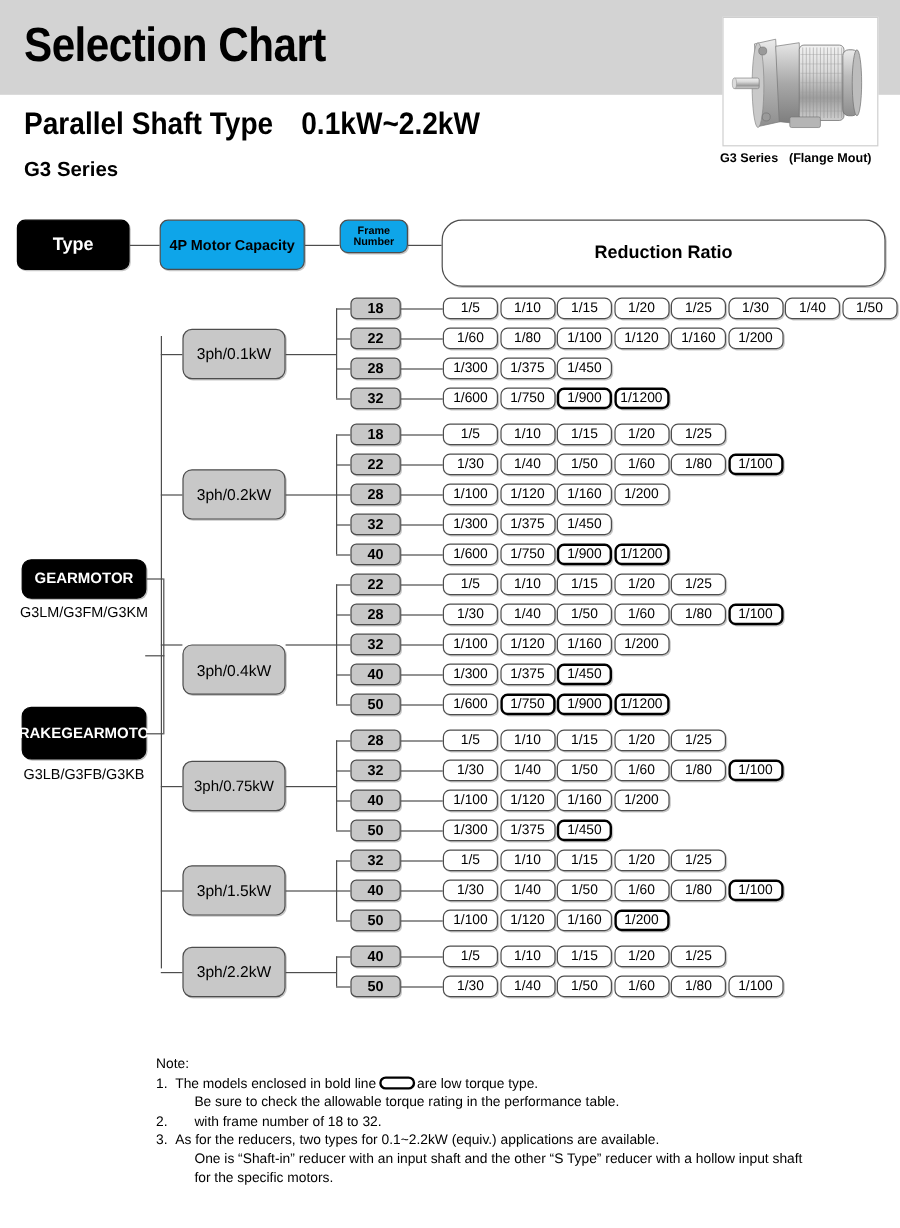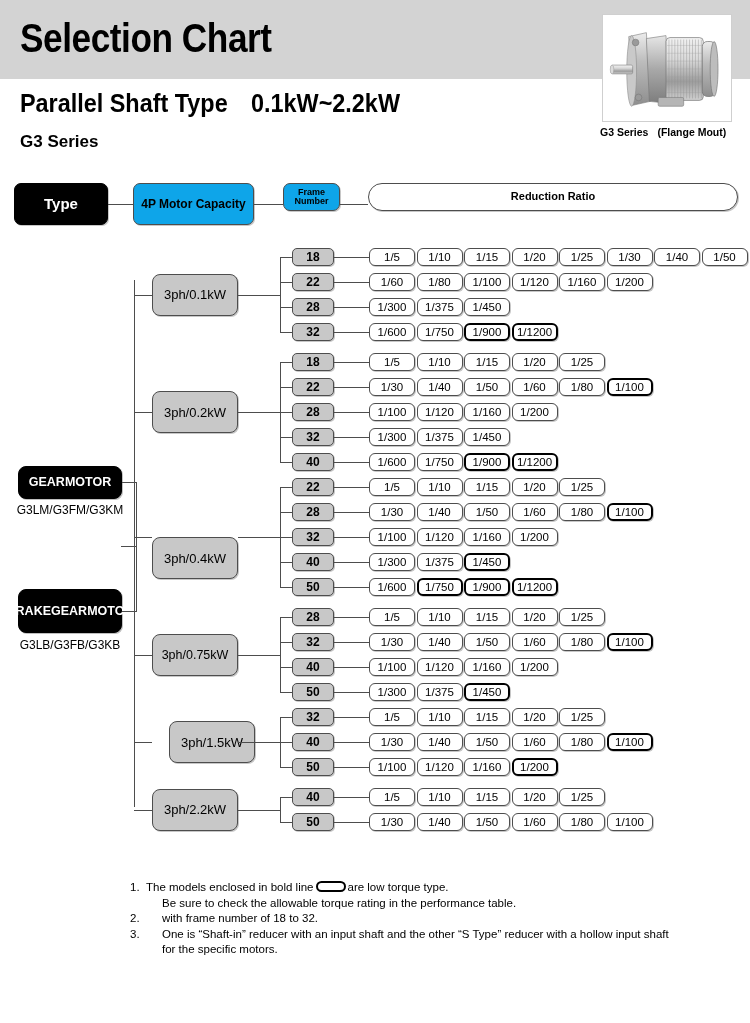--- a/index.html
+++ b/index.html
@@ -66,21 +66,21 @@
   .rbox.grey { background:#0ea5e9; }
   .rbox.black {
     background:#000000; color:#ffffff; border-color:#000000;
     font-weight:bold;
   }
 
   
   #hdr-type      { left:14px;  top:183px; width:94px;  height:42px; font-size:15px; }
   #hdr-capacity  { left:133px; top:183px; width:121px; height:42px; font-weight:bold; font-size:12px; }
   #hdr-frame     { left:283px; top:183px; width:57px;  height:28px; font-weight:bold; font-size:9px; }
-  #hdr-ratio     { left:368px; top:183px; width:370px; height:28px; font-weight:bold; font-size:11px;border-radius:17px; }
+  #hdr-ratio     { left:368px; top:183px; width:370px; height:56px; font-weight:bold; font-size:15px;border-radius:17px; }
 
   
   .type-box {
     position:absolute; left:18px; width:104px;
     border:1px solid #000; border-radius:8px;
     background:#000; color:#fff; font-weight:bold;
     display:flex; align-items:center; justify-content:center;
     text-align:center; font-size:12.5px; line-height:1.15;
     box-shadow:1px 1px 0 rgba(0,0,0,0.25);
   }
@@ -396,21 +396,21 @@
     <div class="ratio-box" style="left: 369px; top: 658px;">1/100</div>
     <div class="ratio-box" style="left: 416.5px; top: 658px;">1/120</div>
     <div class="ratio-box" style="left: 464px; top: 658px;">1/160</div>
     <div class="ratio-box" style="left: 511.5px; top: 658px;">1/200</div>
     <div class="ln h" style="left: 280px; top: 692px; width: 12px;"></div>
     <div class="frm-box" style="top: 683px;">50</div>
     <div class="ln h" style="left: 334px; top: 692px; width: 35px;"></div>
     <div class="ratio-box" style="left: 369px; top: 683px;">1/300</div>
     <div class="ratio-box" style="left: 416.5px; top: 683px;">1/375</div>
     <div class="ratio-box bold-line" style="left: 464px; top: 683px;">1/450</div>
-    <div class="cap-box" style="top: 721px; margin-left: 17px;">3ph/1.5kW</div>
+    <div class="cap-box" style="top: 721px;">3ph/1.5kW</div>
     <div class="ln h" style="left: 134px; top: 742px; width: 18px;"></div>
     <div class="ln h" style="left: 238px; top: 742px; width: 42px;"></div>
     <div class="ln v" style="left: 280px; top: 717px; height: 50px;"></div>
     <div class="ln h" style="left: 280px; top: 717px; width: 12px;"></div>
     <div class="frm-box" style="top: 708px;">32</div>
     <div class="ln h" style="left: 334px; top: 717px; width: 35px;"></div>
     <div class="ratio-box" style="left: 369px; top: 708px;">1/5</div>
     <div class="ratio-box" style="left: 416.5px; top: 708px;">1/10</div>
     <div class="ratio-box" style="left: 464px; top: 708px;">1/15</div>
     <div class="ratio-box" style="left: 511.5px; top: 708px;">1/20</div>
@@ -448,30 +448,32 @@
     <div class="ln h" style="left: 334px; top: 822px; width: 35px;"></div>
     <div class="ratio-box" style="left: 369px; top: 813px;">1/30</div>
     <div class="ratio-box" style="left: 416.5px; top: 813px;">1/40</div>
     <div class="ratio-box" style="left: 464px; top: 813px;">1/50</div>
     <div class="ratio-box" style="left: 511.5px; top: 813px;">1/60</div>
     <div class="ratio-box" style="left: 559px; top: 813px;">1/80</div>
     <div class="ratio-box" style="left: 606.5px; top: 813px;">1/100</div>
   </div>
 
 <div id="notes">
+  <div class="note-head">Note:</div>
 
   <div class="note-item">
     <span class="note-num">1.</span>
     <span>The models enclosed in bold line</span><span class="inline-boldbox"></span><span>are low torque type.</span>
     <div class="note-cont">Be sure to check the allowable torque rating in the performance table.</div>
   </div>
 
   <div class="note-item">
     <span class="note-num">2.</span>
     <div class="note-cont">with frame number of 18 to 32.</div>
   </div>
 
   <div class="note-item">
     <span class="note-num">3.</span>
+    <span>As for the reducers, two types for 0.1~2.2kW (equiv.) applications are available.</span>
     <div class="note-cont">One is “Shaft-in” reducer with an input shaft and the other “S Type” reducer with a hollow input shaft</div>
     <div class="note-cont">for the specific motors.</div>
   </div>
 </div>
 
 </body></html>

